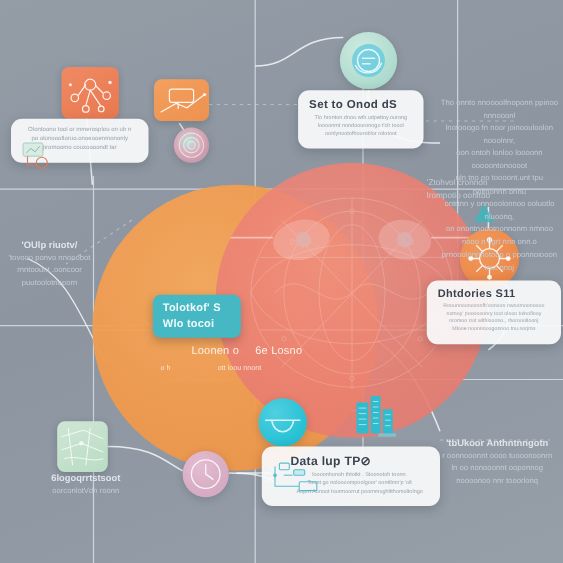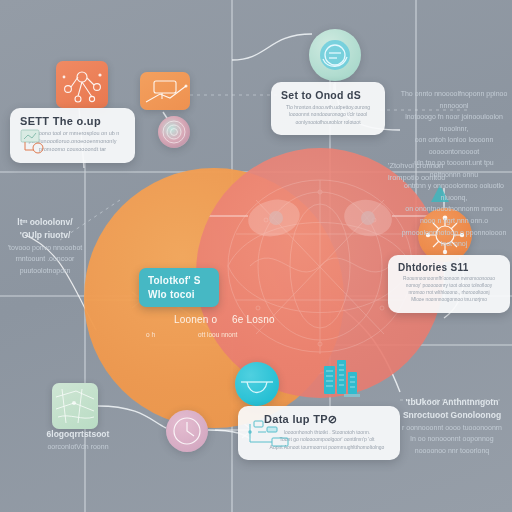--- a/index.html
+++ b/index.html
@@ -339,21 +339,20 @@
     </svg>
   </div>
 
   <div style="position:absolute;left:430px;top:183px;width:20px;height:22px;">
     <svg viewBox="0 0 20 22" width="20" height="22">
       <path d="M10 2 L 19 19 L 1 19 Z" fill="#3fb6bd" opacity=".85"></path>
     </svg>
   </div>
 
   <div class="panel" style="left:10px;top:108px;width:125px;">
-    <div class="ptitle" style="font-size:11px;margin-bottom:3px;">SETT The o.up</div>
     <div class="pline" style="font-size:5.5px;">Olontoono tool or mmerosplou on ub n</div>
     <div class="pline" style="font-size:5.5px;">po olunoootloruo.onoeooenmononly</div>
     <div class="pline" style="font-size:5.5px;">promoomo couxoooondt tar</div>
     <div style="position:absolute;left:8px;top:20px;width:30px;height:26px;">
       <svg viewBox="0 0 30 26" width="30" height="26">
         <rect x="3" y="2" width="18" height="12" rx="1.5" fill="#d9ebe3" stroke="#9fc8bb" stroke-width=".8"></rect>
         <path d="M6 11 L 10 7 L 14 10 L 18 5" stroke="#7fb9a9" stroke-width=".9" fill="none"></path>
         <path d="M7 14 L 7 22 M7 22 L 16 22" stroke="#e07a4f" stroke-width="1" fill="none"></path>
         <circle cx="20" cy="20" r="5" fill="none" stroke="#e07a4f" stroke-width="1"></circle>
       </svg>
@@ -395,21 +394,20 @@
       </svg>
     </div>
   </div>
 
   <div class="badge-teal" style="left:139px;top:268px;width:80px;">
     <div>Tolotkof' S</div>
     <div>Wlo tocoi</div>
   </div>
 
   <div class="ftext center-t" style="left:2px;top:216px;width:86px;">
-    <div class="ft-h">ltᵐ ooloolonv/</div>
     <div class="ft-h">'OUlp riuotv/</div>
     <div class="ft-l">'tovooo ponvo nnooobot</div>
     <div class="ft-l">rnntoount .ooncoor</div>
     <div class="ft-l">puutoolotnoporn</div>
   </div>
 
   <div class="ftext center-t" style="left:22px;top:428px;width:112px;">
     <div class="ft-h">6logoqrrtstsoot</div>
     <div class="ft-l">oorconlotVdn roonn</div>
   </div>
@@ -424,19 +422,18 @@
     <div class="ft-l">prnooolonnnotoop o  pponnoiooon lnot  nnoj</div>
   </div>
 
   <div class="ftext left-t" style="left:388px;top:160px;width:110px;">
     <div class="ft-l" style="font-size:7.5px;">'Ztohvol cronnon</div>
     <div class="ft-l" style="font-size:7.5px;">lrompotio oonltoo</div>
   </div>
 
   <div class="ftext center-t" style="left:396px;top:396px;width:112px;">
     <div class="ft-h">'tbUkoor  Anthntnngotn</div>
-    <div class="ft-h">Snroctuoot Gonoloonog</div>
     <div class="ft-l">r oonnooonnt oooo  tuooonoonrn</div>
     <div class="ft-l">ln oo nonooonnt ooponnog</div>
     <div class="ft-l">noooonoo nnr tooorlonq</div>
   </div>
 
 </div>
 
 </body></html>

